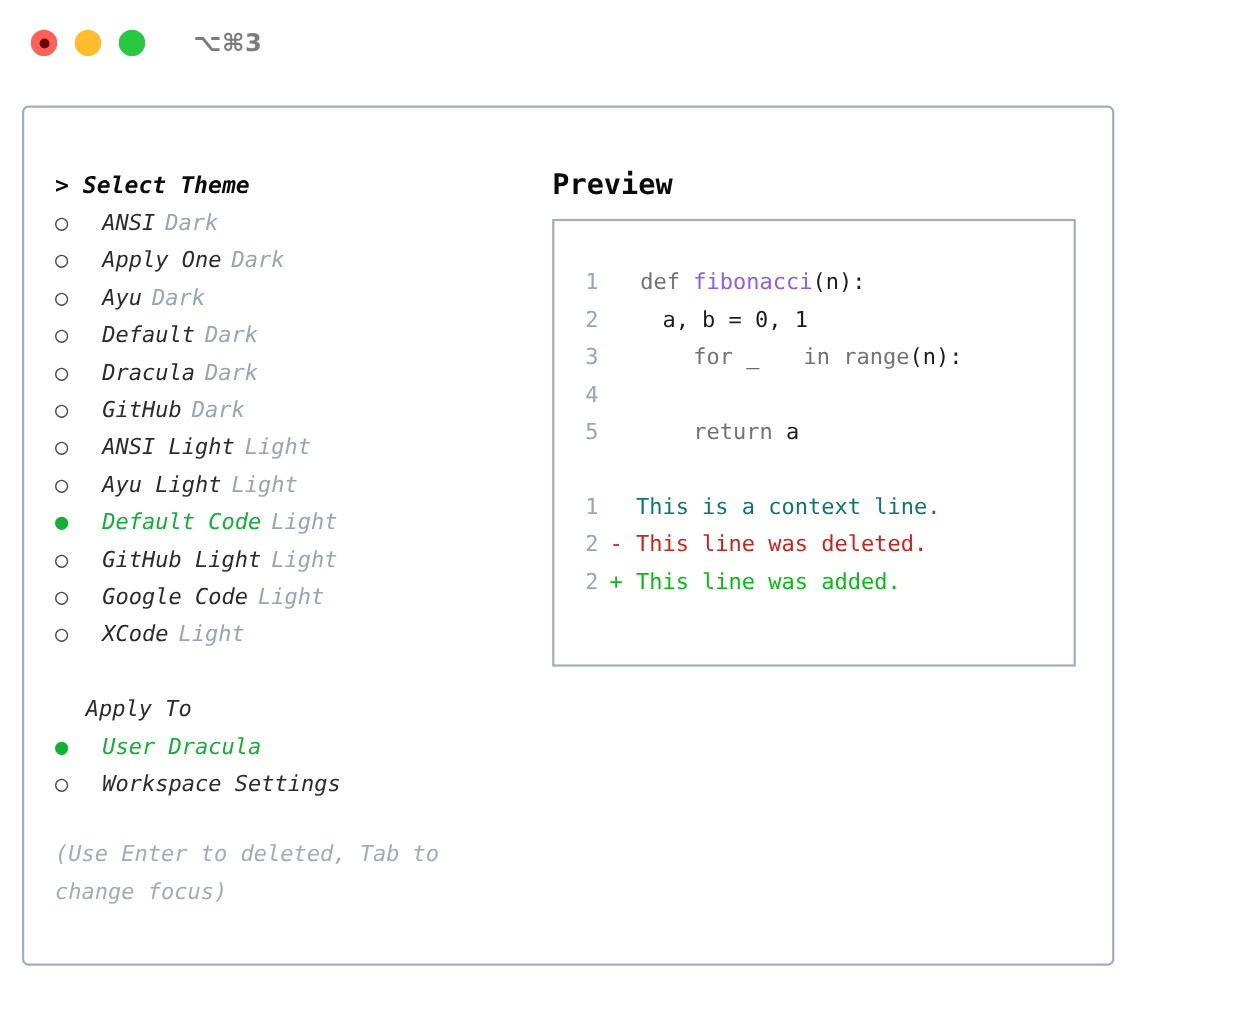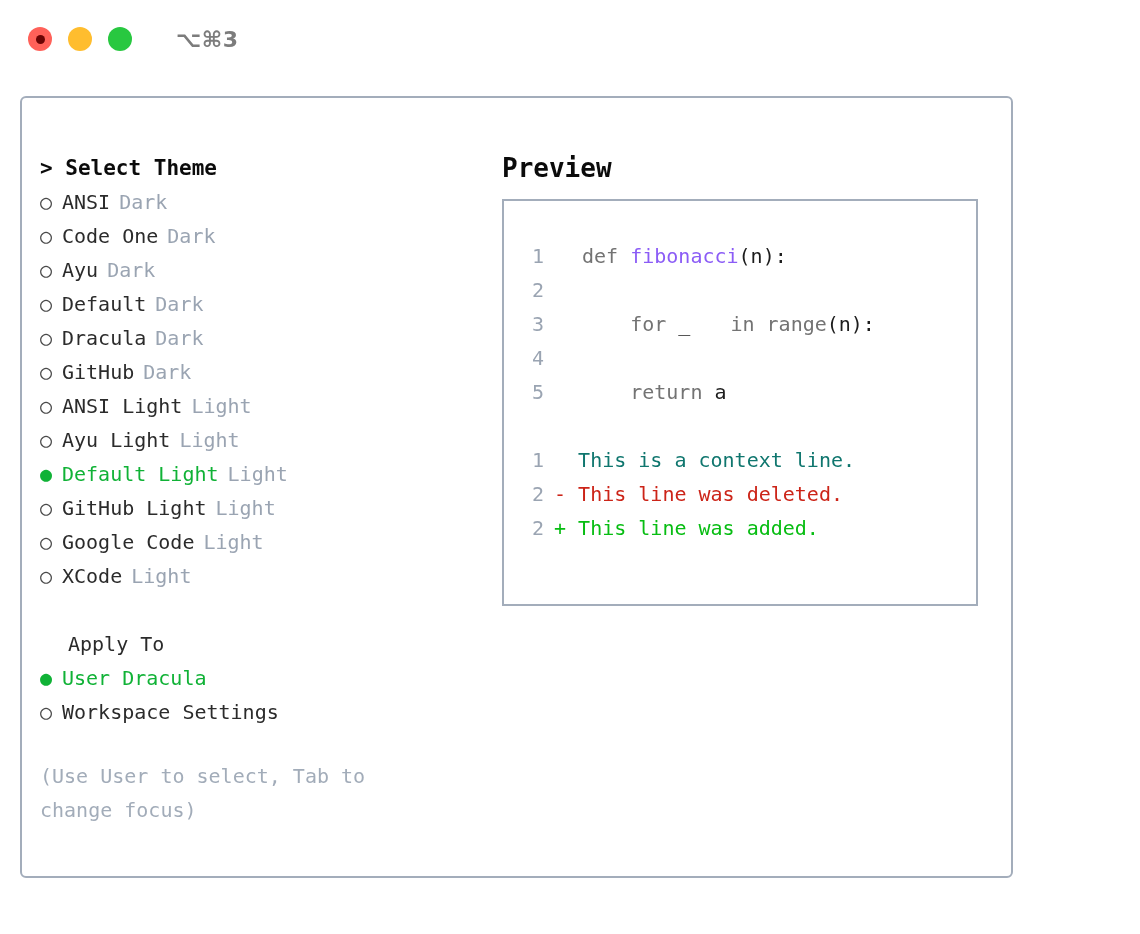--- a/index.html
+++ b/index.html
@@ -65,23 +65,24 @@
     width: 993px;
     height: 782px;
     border: 2px solid #a3adbb;
     border-radius: 6px;
     box-sizing: border-box;
   }
 
   
   .left-col {
     position: absolute;
-    left: 18px;
+    left: 28px;
     top: 53px;
     width: 440px;
+    font-style: italic;
   }
   .section-head {
     font-size: 21px;
     font-weight: bold;
     color: #0b0b0b;
     line-height: 34px;
     white-space: pre;
   }
   .opt-row {
     display: flex;
@@ -91,21 +92,21 @@
     white-space: pre;
   }
   .marker {
     display: inline-block;
     width: 22px;
     flex: 0 0 22px;
     color: #4a4a4a;
     font-size: 20px;
   }
   .marker.sel { color: #10b236; }
-  .opt-label { color: #2b2b2b; }
+  .opt-label { color: #2b2b2b; margin-left: 21px; }
   .opt-row.selected .opt-label { color: #10b236; }
   .opt-badge {
     color: #9aa4b2;
     margin-left: 9px;
   }
   .indent-head {
     padding-left: 28px;
     font-size: 20px;
     color: #2b2b2b;
     line-height: 34px;
@@ -177,50 +178,50 @@
   </div>
   <div class="shortcut">⌥⌘3</div>
 </div>
 
 <div class="panel">
 
   <div class="left-col">
     <div class="section-head">&gt; Select Theme</div>
     <div id="theme-list">
         <div class="opt-row"><span class="marker">○</span><span class="opt-label">ANSI</span><span class="opt-badge">Dark</span></div>
-        <div class="opt-row"><span class="marker">○</span><span class="opt-label">Code One</span><span class="opt-badge">Dark</span></div>
+        <div class="opt-row"><span class="marker">○</span><span class="opt-label">Apply One</span><span class="opt-badge">Dark</span></div>
         <div class="opt-row"><span class="marker">○</span><span class="opt-label">Ayu</span><span class="opt-badge">Dark</span></div>
         <div class="opt-row"><span class="marker">○</span><span class="opt-label">Default</span><span class="opt-badge">Dark</span></div>
         <div class="opt-row"><span class="marker">○</span><span class="opt-label">Dracula</span><span class="opt-badge">Dark</span></div>
         <div class="opt-row"><span class="marker">○</span><span class="opt-label">GitHub</span><span class="opt-badge">Dark</span></div>
         <div class="opt-row"><span class="marker">○</span><span class="opt-label">ANSI Light</span><span class="opt-badge">Light</span></div>
         <div class="opt-row"><span class="marker">○</span><span class="opt-label">Ayu Light</span><span class="opt-badge">Light</span></div>
-        <div class="opt-row selected"><span class="marker sel">●</span><span class="opt-label">Default Light</span><span class="opt-badge">Light</span></div>
+        <div class="opt-row selected"><span class="marker sel">●</span><span class="opt-label">Default Code</span><span class="opt-badge">Light</span></div>
         <div class="opt-row"><span class="marker">○</span><span class="opt-label">GitHub Light</span><span class="opt-badge">Light</span></div>
         <div class="opt-row"><span class="marker">○</span><span class="opt-label">Google Code</span><span class="opt-badge">Light</span></div>
         <div class="opt-row"><span class="marker">○</span><span class="opt-label">XCode</span><span class="opt-badge">Light</span></div>
       </div>
 
     <div class="spacer-row"></div>
 
     <div class="indent-head">Apply To</div>
     <div id="apply-to-list">
         <div class="opt-row selected"><span class="marker sel">●</span><span class="opt-label">User Dracula</span></div>
         <div class="opt-row"><span class="marker">○</span><span class="opt-label">Workspace Settings</span></div>
       </div>
 
-    <div class="hint">(Use User to select, Tab to change focus)</div>
+    <div class="hint">(Use Enter to deleted, Tab to change focus)</div>
   </div>
 
   <div class="right-col">
     <div class="preview-title">Preview</div>
     <div class="preview-box">
       <div id="code-sample">
           <div class="code-line"><span class="lineno">1</span><span class="tok-kw">def </span><span class="tok-fn">fibonacci</span><span class="tok-pl">(n):</span></div>
-          <div class="code-line"><span class="lineno">2</span></div>
+          <div class="code-line"><span class="lineno">2</span><span class="tok-pl">    a, b = 0, 1</span></div>
           <div class="code-line"><span class="lineno">3</span><span class="tok-pl">    </span><span class="tok-kw">for</span><span class="tok-pl"> _ </span><span class="tok-kw">in range</span><span class="tok-pl">(n):</span></div>
           <div class="code-line"><span class="lineno">4</span></div>
           <div class="code-line"><span class="lineno">5</span><span class="tok-pl">    </span><span class="tok-kw">return</span><span class="tok-pl"> a</span></div>
         </div>
       <div class="blank-line"></div>
       <div id="diff-sample">
           <div class="code-line"><span class="lineno">1</span><span class="diff-ctx"> </span><span class="diff-ctx"> This is a context line.</span></div>
           <div class="code-line"><span class="lineno">2</span><span class="diff-del">-</span><span class="diff-del"> This line was deleted.</span></div>
           <div class="code-line"><span class="lineno">2</span><span class="diff-add">+</span><span class="diff-add"> This line was added.</span></div>
         </div>

